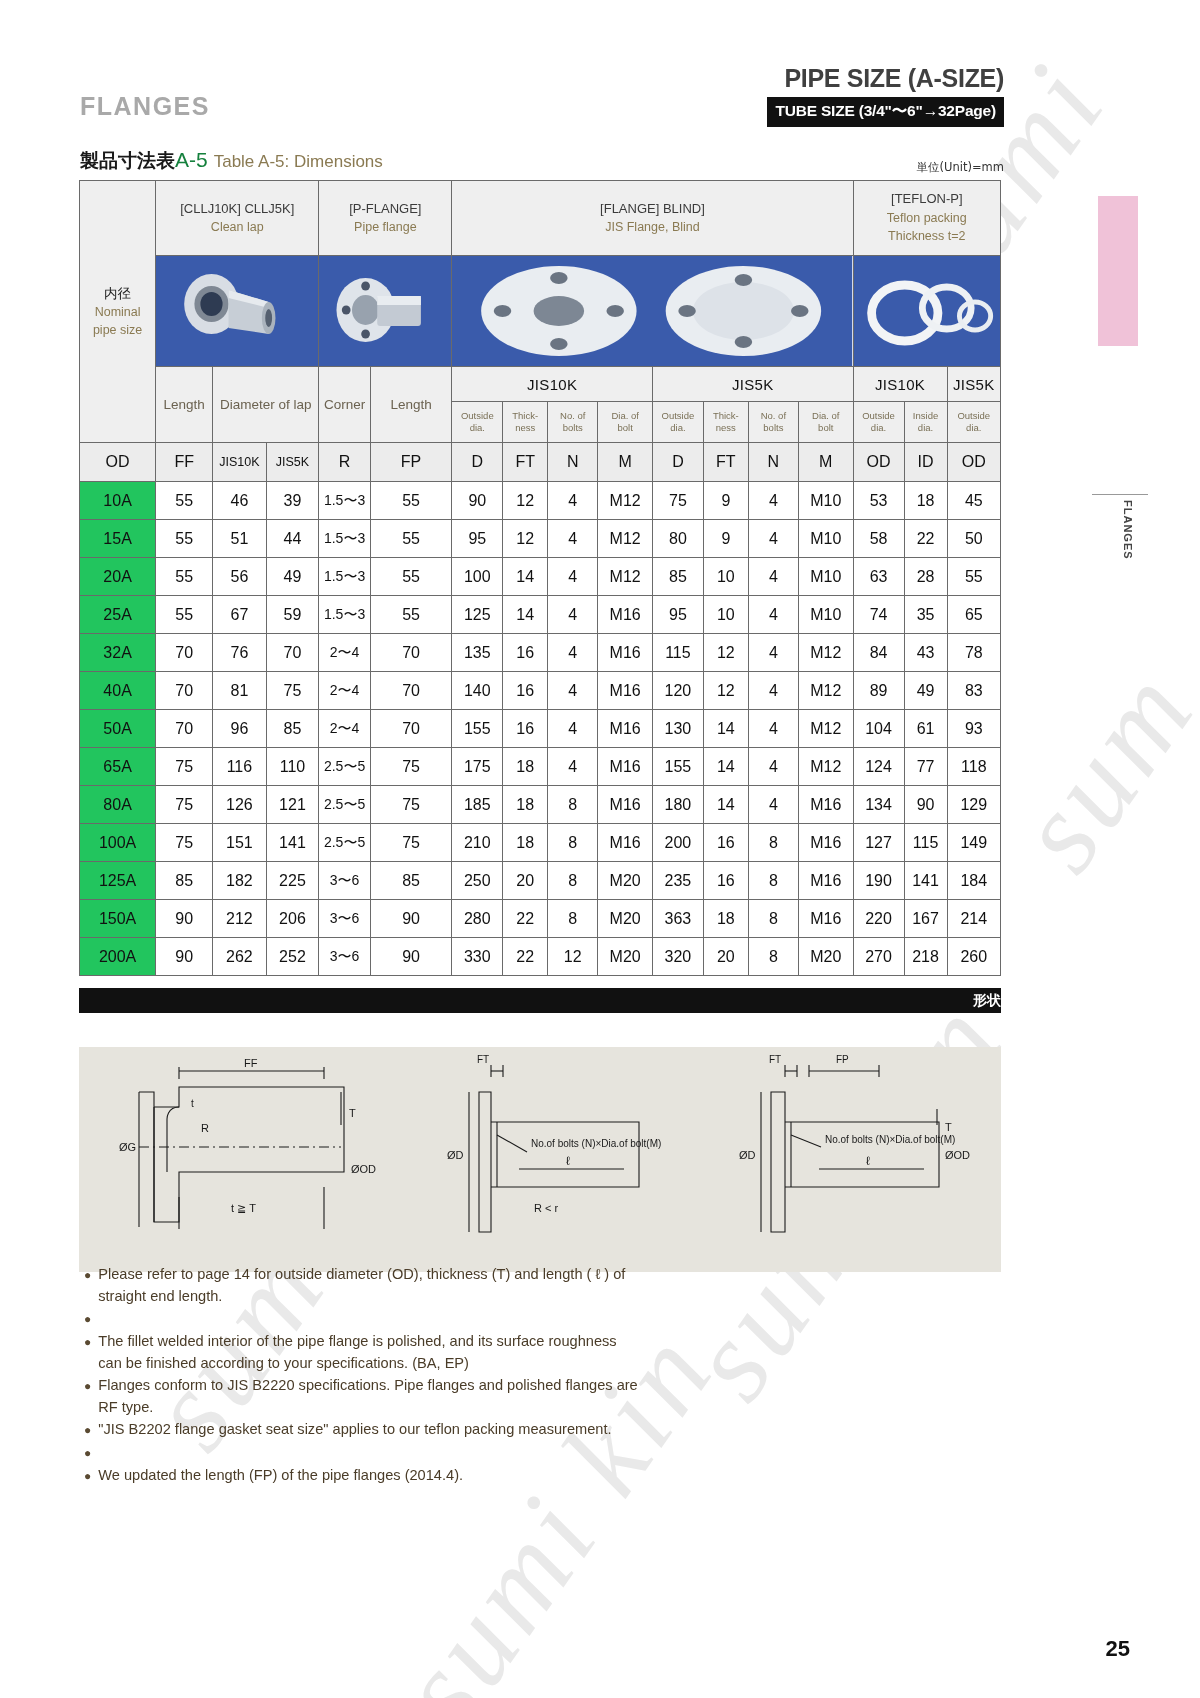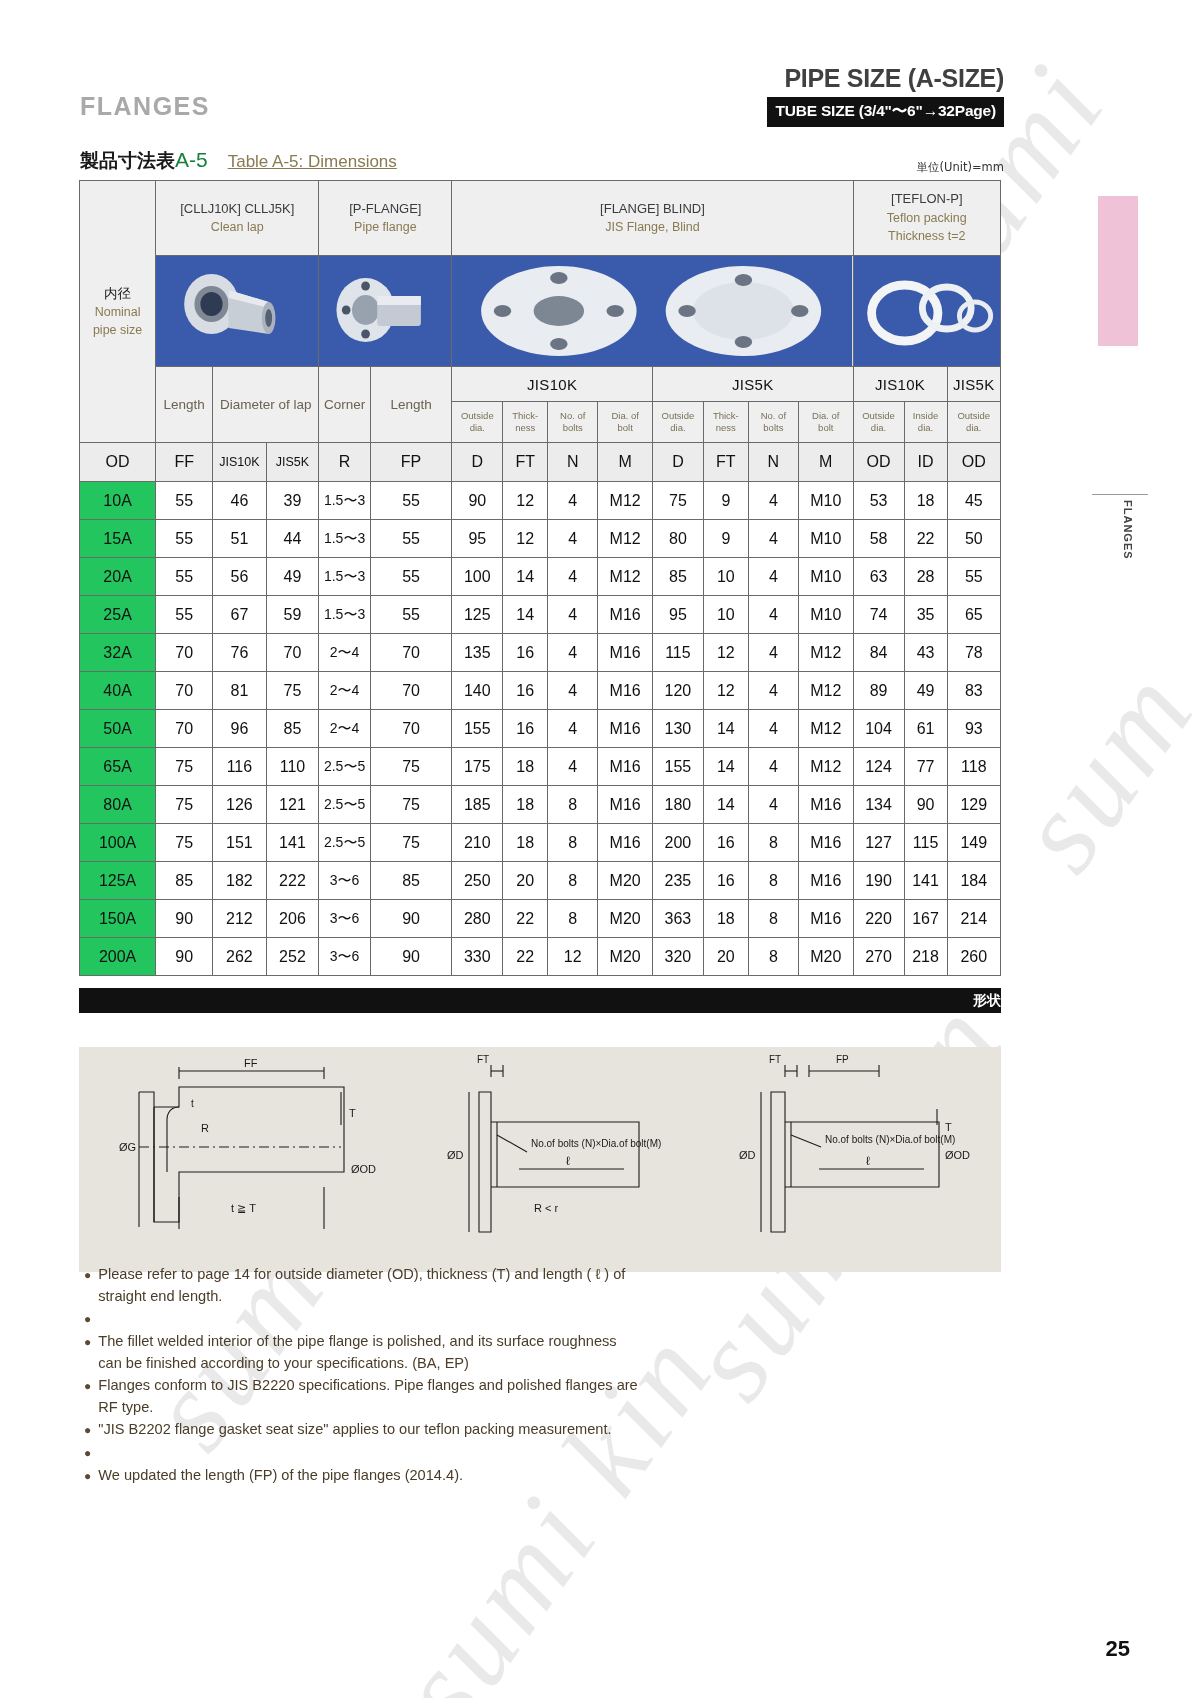--- a/index.html
+++ b/index.html
@@ -19,21 +19,21 @@
      color:#a9a9a9;letter-spacing:1.5px;font-family:"Liberation Sans",sans-serif;}
   .pipe-size{position:absolute;right:196px;top:64px;text-align:right;}
   .pipe-size-main{color:#404040;font-size:25px;font-weight:bold;letter-spacing:-0.3px;
      font-family:"Liberation Sans",sans-serif;white-space:nowrap;}
   .tube-size{background:#111;color:#fff;font-size:15.5px;font-weight:bold;
      padding:4px 8px 5px 8px;margin-top:4px;display:inline-block;white-space:nowrap;
      letter-spacing:-0.2px;}
   .tbl-caption{position:absolute;left:80px;top:148px;white-space:nowrap;}
   .cap-jp{font-size:19px;color:#1a1a1a;font-weight:bold;font-family:"DejaVu Sans",sans-serif;text-align:center;}
   .cap-a5{font-size:21px;color:#15803d;}
-  .cap-en{font-size:17px;color:#8a7a52;margin-left:20px;text-decoration:underline;}
+  .cap-en{font-size:17px;color:#8a7a52;margin-left:6px;}
   .unit{position:absolute;right:196px;top:160px;font-size:11.5px;color:#333;
      font-family:"DejaVu Sans",sans-serif;}
   
   .side-tab{position:absolute;right:62px;top:196px;width:40px;height:150px;
      background:#f0c2d8;}
   .side-tab-label{position:absolute;right:66px;top:500px;font-size:11px;color:#444;
      letter-spacing:1px;writing-mode:vertical-rl;font-weight:bold;}
   .side-rule{position:absolute;right:52px;top:494px;width:56px;height:1px;background:#999;}
   
   table.main{position:absolute;left:79px;top:180px;border-collapse:collapse;
@@ -432,21 +432,21 @@
           <td class="data">8</td>
           <td class="data">M16</td>
           <td class="data">127</td>
           <td class="data">115</td>
           <td class="data">149</td>
         </tr>
         <tr>
           <td class="data od-cell">125A</td>
           <td class="data">85</td>
           <td class="data">182</td>
-          <td class="data">222</td>
+          <td class="data">225</td>
           <td class="data small">3〜6</td>
           <td class="data">85</td>
           <td class="data">250</td>
           <td class="data">20</td>
           <td class="data">8</td>
           <td class="data">M20</td>
           <td class="data">235</td>
           <td class="data">16</td>
           <td class="data">8</td>
           <td class="data">M16</td>

